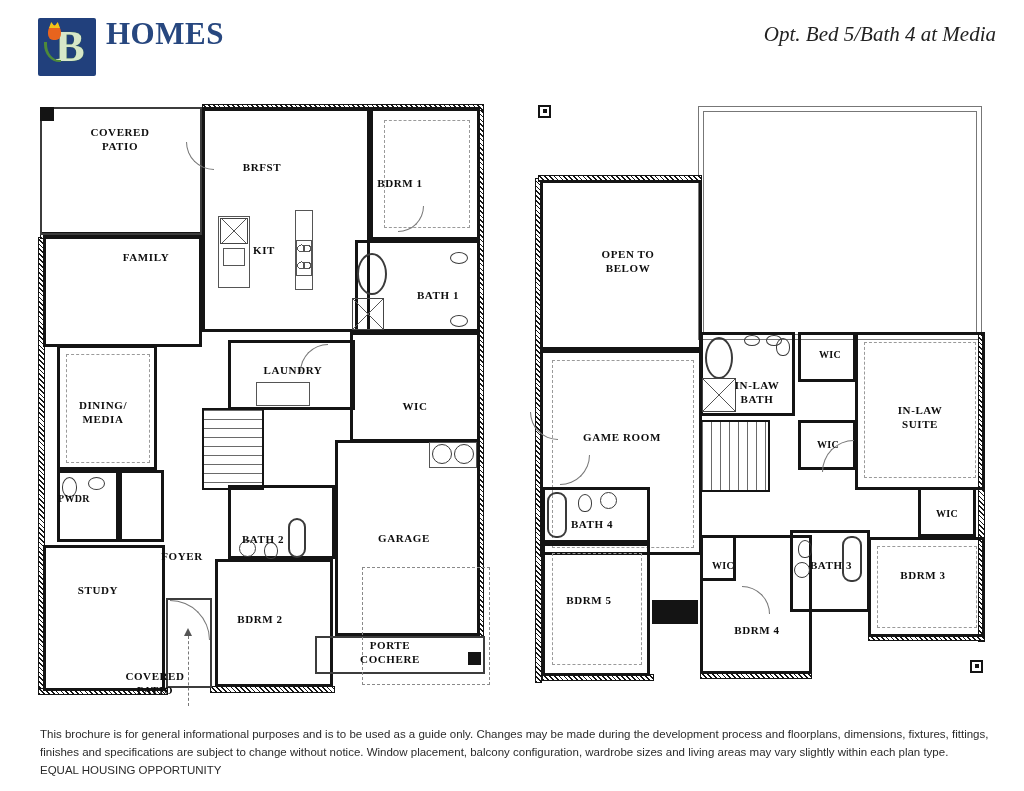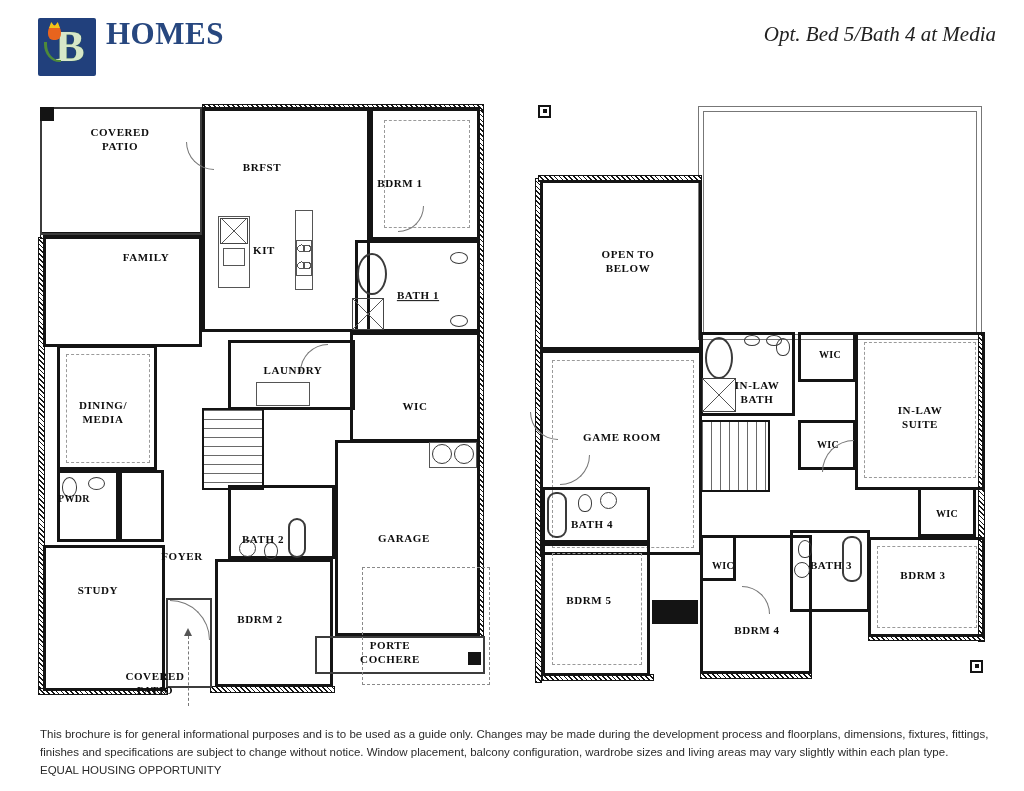--- a/index.html
+++ b/index.html
@@ -151,21 +151,21 @@
 
     <div class="arrow-head" style="left:184px;top:628px;"></div>
     <div class="arrow-stem" style="left:188px;top:636px;height:70px;"></div>
 
     <div class="lbl" style="left:120px;top:140px;">COVERED
 PATIO</div>
     <div class="lbl" style="left:262px;top:168px;">BRFST</div>
     <div class="lbl" style="left:400px;top:184px;">BDRM 1</div>
     <div class="lbl" style="left:115px;top:258px;margin-left:31px;">FAMILY</div>
     <div class="lbl" style="left:264px;top:251px;">KIT</div>
-    <div class="lbl" style="left:418px;top:296px;text-decoration:underline;">BATH 1</div>
+    <div class="lbl" style="left:438px;top:296px;">BATH 1</div>
     <div class="lbl" style="left:293px;top:371px;">LAUNDRY</div>
     <div class="lbl" style="left:415px;top:407px;">WIC</div>
     <div class="lbl" style="left:103px;top:413px;">DINING/
 MEDIA</div>
     <div class="lbl sm" style="left:74px;top:499px;">PWDR</div>
     <div class="lbl" style="left:182px;top:557px;">FOYER</div>
     <div class="lbl" style="left:263px;top:540px;">BATH 2</div>
     <div class="lbl" style="left:98px;top:591px;">STUDY</div>
     <div class="lbl" style="left:260px;top:620px;">BDRM 2</div>
     <div class="lbl" style="left:404px;top:539px;">GARAGE</div>

